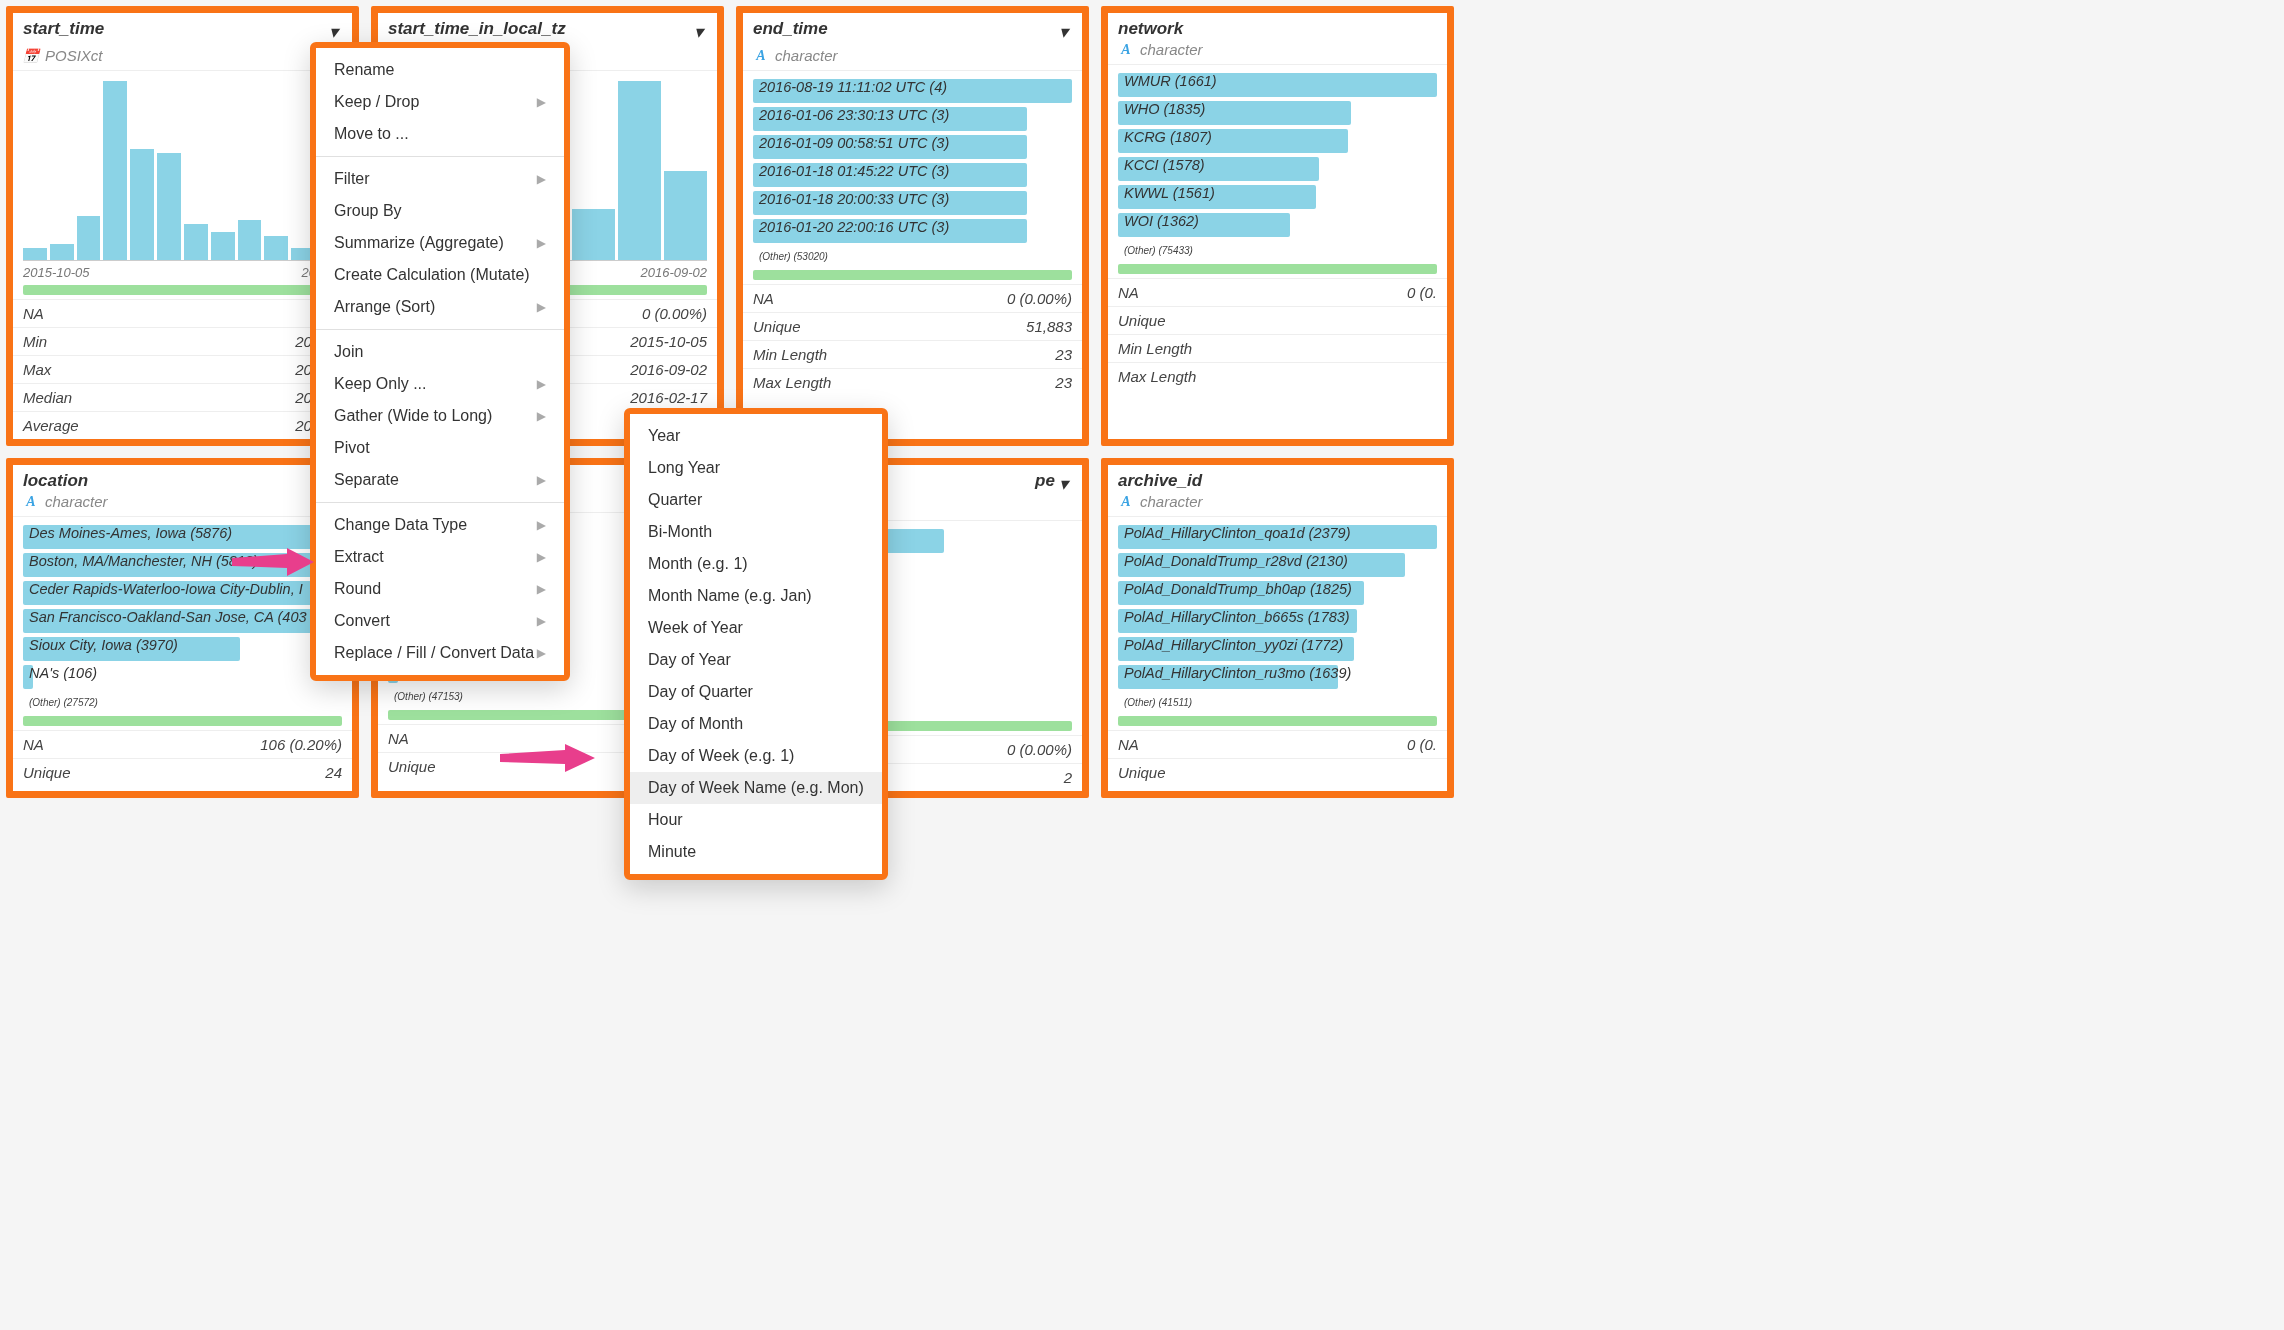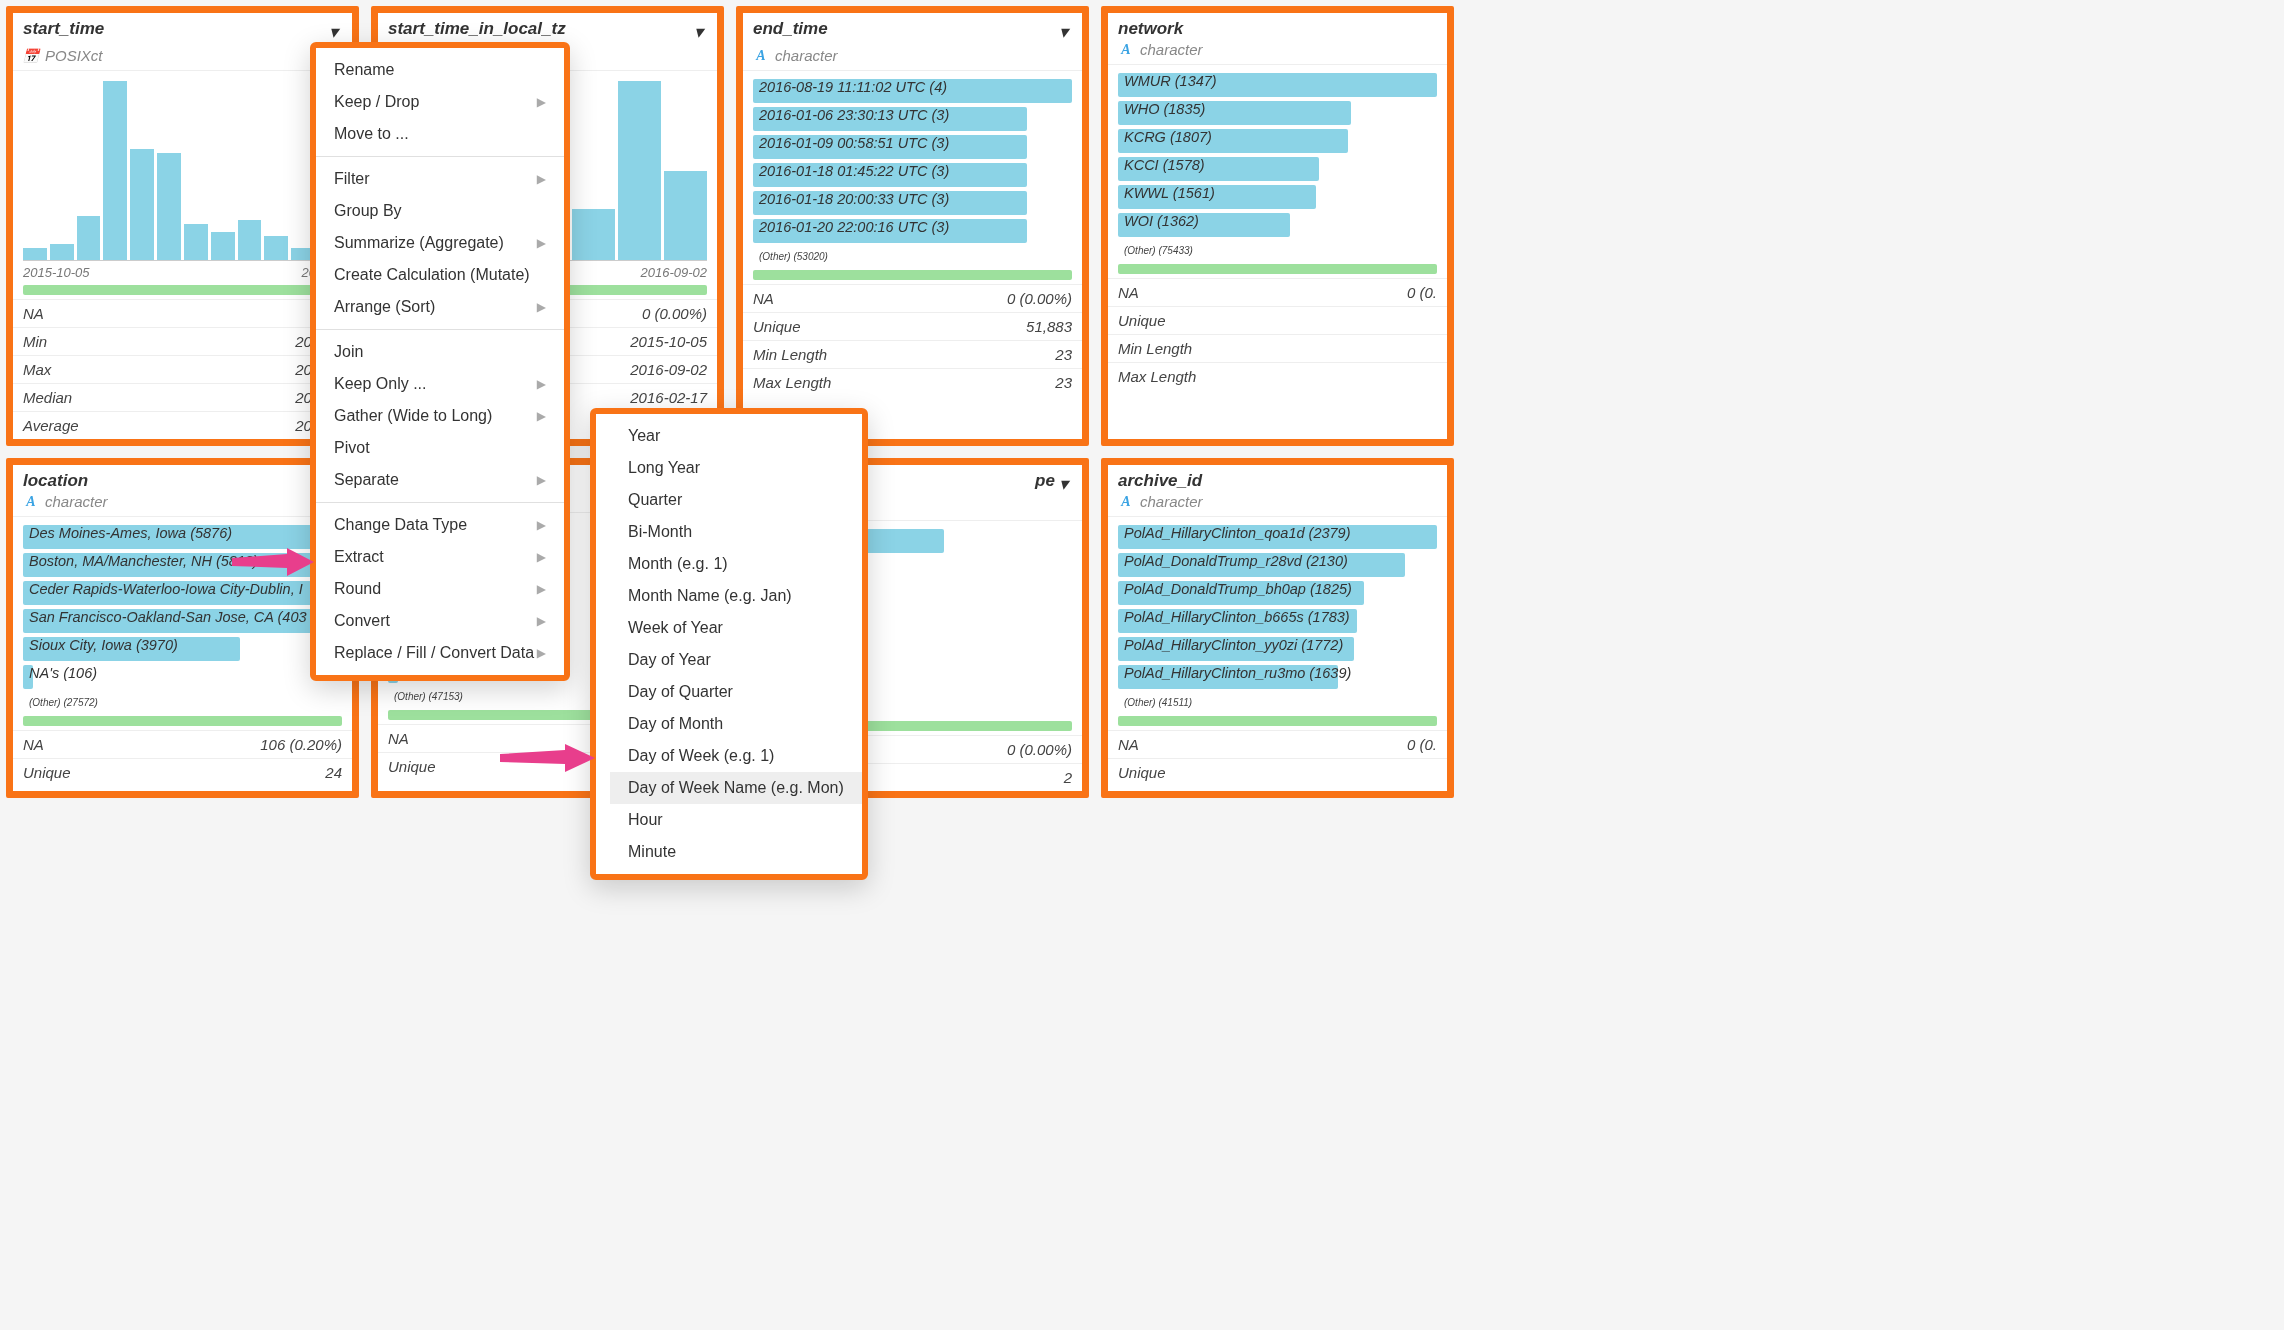--- a/index.html
+++ b/index.html
@@ -331,21 +331,21 @@
     <div class="card-header">
       <div class="col-title">network</div>
     </div>
     <div class="type-row">
       <span class="type-icon char">A</span>
       <span class="type-text">character</span>
     </div>
     <div class="valuebars" id="vb-network">
         <div class="vb-row">
           <div class="vb-bar" style="width: 100%;"></div>
-          <div class="vb-label">WMUR (1347)</div>
+          <div class="vb-label">WMUR (1661)</div>
         </div>
         <div class="vb-row">
           <div class="vb-bar" style="width: 73%;"></div>
           <div class="vb-label">WHO (1835)</div>
         </div>
         <div class="vb-row">
           <div class="vb-bar" style="width: 72%;"></div>
           <div class="vb-label">KCRG (1807)</div>
         </div>
         <div class="vb-row">
@@ -608,21 +608,21 @@
     <div class="mi">
       <span>Convert</span>
       <span class="sub-ind">▶</span>
     </div>
     <div class="mi">
       <span>Replace / Fill / Convert Data</span>
       <span class="sub-ind">▶</span>
     </div>
   </div>
 
-<div class="ctxmenu" id="sub-menu" style="left:590px; top:408px;padding-left:14px;">
+<div class="ctxmenu" id="sub-menu" style="left:624px; top:408px;">
     <div class="mi">
       <span>Year</span>
     </div>
     <div class="mi">
       <span>Long Year</span>
     </div>
     <div class="mi">
       <span>Quarter</span>
     </div>
     <div class="mi">

